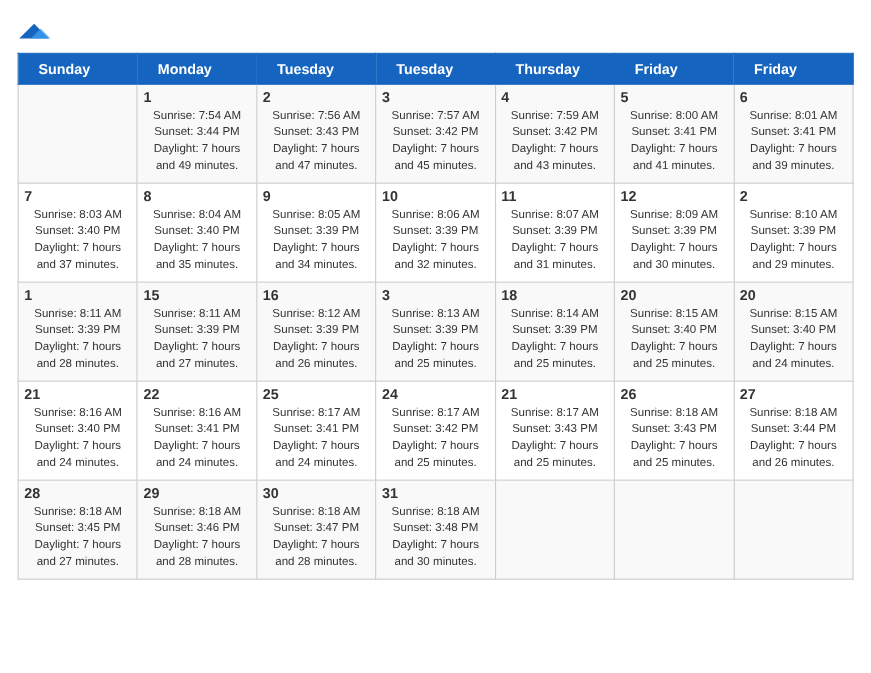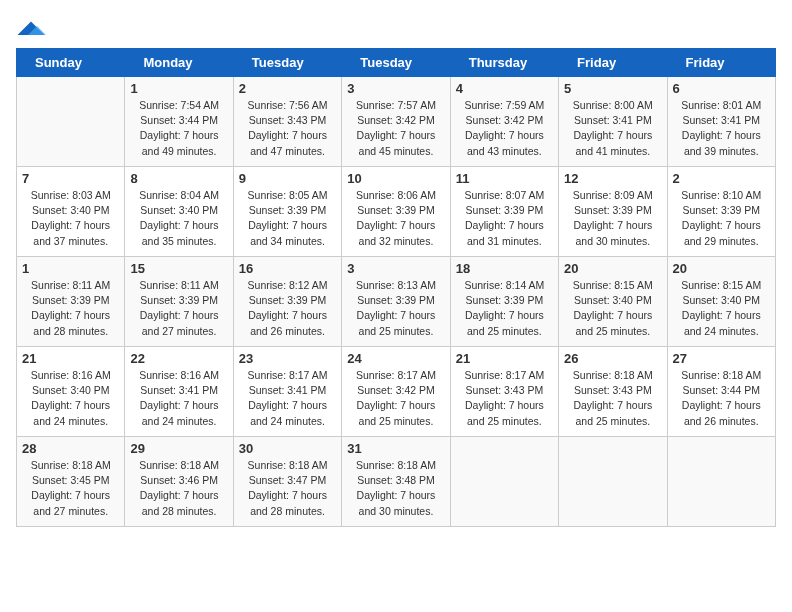--- a/index.html
+++ b/index.html
@@ -209,21 +209,21 @@
       <tr>
         <td>
           <span class="day-number">21</span>
           <div class="day-info">Sunrise: 8:16 AM<br>Sunset: 3:40 PM<br>Daylight: 7 hours<br>and 24 minutes.</div>
         </td>
         <td>
           <span class="day-number">22</span>
           <div class="day-info">Sunrise: 8:16 AM<br>Sunset: 3:41 PM<br>Daylight: 7 hours<br>and 24 minutes.</div>
         </td>
         <td>
-          <span class="day-number">23</span>
+          <span class="day-number">25</span>
           <div class="day-info">Sunrise: 8:17 AM<br>Sunset: 3:41 PM<br>Daylight: 7 hours<br>and 24 minutes.</div>
         </td>
         <td>
           <span class="day-number">24</span>
           <div class="day-info">Sunrise: 8:17 AM<br>Sunset: 3:42 PM<br>Daylight: 7 hours<br>and 25 minutes.</div>
         </td>
         <td>
           <span class="day-number">21</span>
           <div class="day-info">Sunrise: 8:17 AM<br>Sunset: 3:43 PM<br>Daylight: 7 hours<br>and 25 minutes.</div>
         </td>

